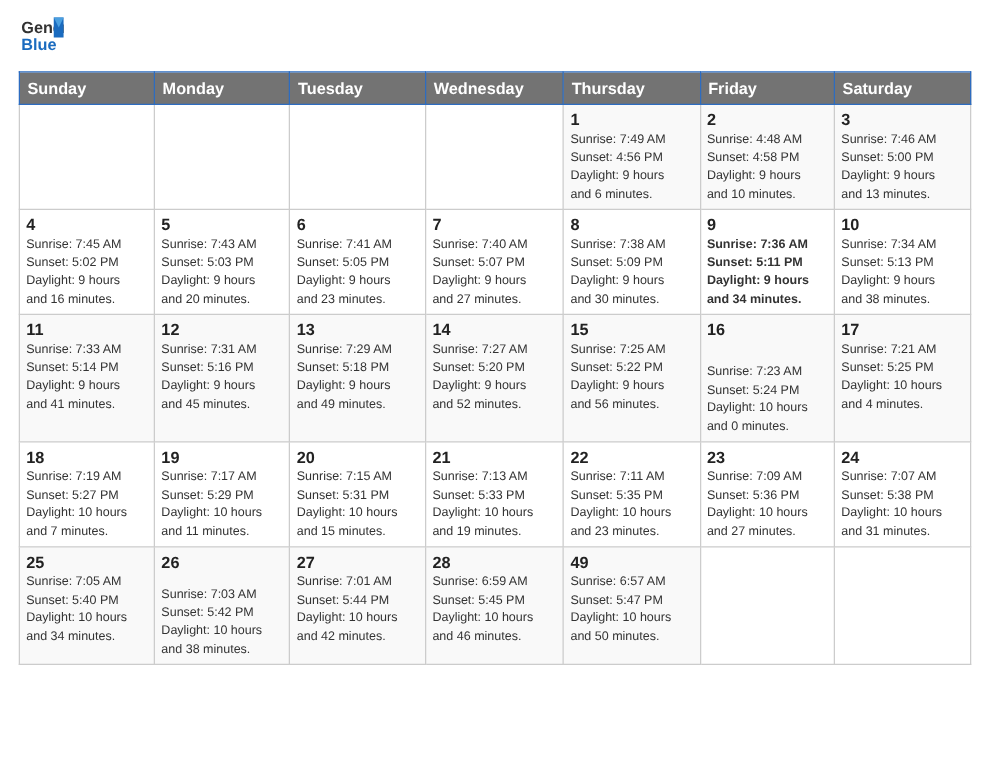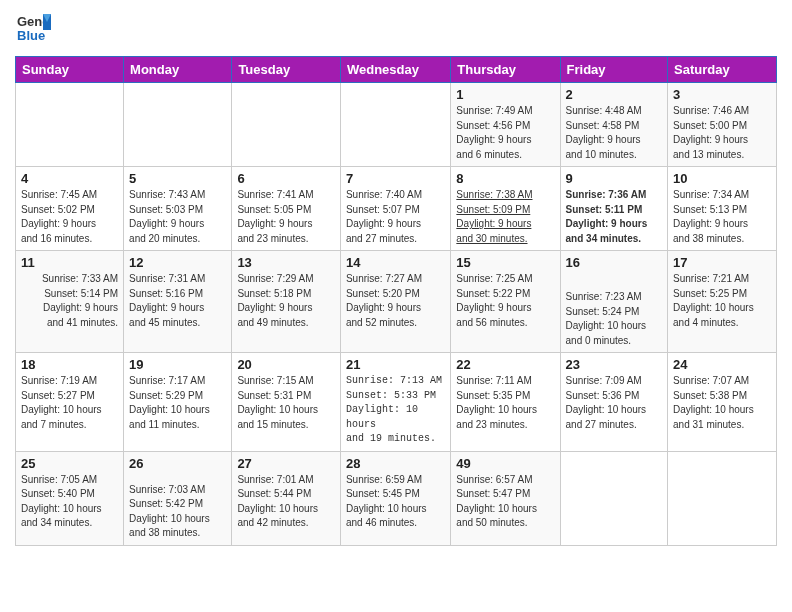--- a/index.html
+++ b/index.html
@@ -23,21 +23,21 @@
     }
     .title-area { text-align: right; }
     .month-title { font-size: 36px; font-weight: bold; color: #333; }
     .location-title { font-size: 16px; color: #555; }
     table {
       width: 100%;
       border-collapse: collapse;
       font-size: 11px;
     }
     thead tr th {
-      background-color: #a21caf;
+      background-color: #737373;
       color: #fff;
       text-align: left;
       padding: 5px 6px;
       font-size: 13px;
       font-weight: bold;
       border: 1px solid #2d6cc0;
     }
     tbody tr td {
       border: 1px solid #ccc;
       vertical-align: top;
@@ -145,21 +145,21 @@
         </td>
         <td>
           <span class="day-num">7</span>
           <div class="day-info" style="white-space: pre-line;">Sunrise: 7:40 AM
 Sunset: 5:07 PM
 Daylight: 9 hours
 and 27 minutes.</div>
         </td>
         <td>
           <span class="day-num">8</span>
-          <div class="day-info" style="white-space: pre-line; text-decoration: underline;">Sunrise: 7:38 AM
+          <div class="day-info" style="white-space: pre-line;">Sunrise: 7:38 AM
 Sunset: 5:09 PM
 Daylight: 9 hours
 and 30 minutes.</div>
         </td>
         <td>
           <span class="day-num">9</span>
           <div class="day-info" style="white-space: pre-line; font-weight: bold;">Sunrise: 7:36 AM
 Sunset: 5:11 PM
 Daylight: 9 hours
 and 34 minutes.</div>
@@ -168,21 +168,21 @@
           <span class="day-num">10</span>
           <div class="day-info" style="white-space: pre-line;">Sunrise: 7:34 AM
 Sunset: 5:13 PM
 Daylight: 9 hours
 and 38 minutes.</div>
         </td>
       </tr>
       <tr>
         <td>
           <span class="day-num">11</span>
-          <div class="day-info" style="white-space: pre-line; text-align: right;">Sunrise: 7:33 AM
+          <div class="day-info" style="white-space: pre-line;">Sunrise: 7:33 AM
 Sunset: 5:14 PM
 Daylight: 9 hours
 and 41 minutes.</div>
         </td>
         <td>
           <span class="day-num">12</span>
           <div class="day-info" style="white-space: pre-line;">Sunrise: 7:31 AM
 Sunset: 5:16 PM
 Daylight: 9 hours
 and 45 minutes.</div>
@@ -240,21 +240,21 @@
         </td>
         <td>
           <span class="day-num">20</span>
           <div class="day-info" style="white-space: pre-line;">Sunrise: 7:15 AM
 Sunset: 5:31 PM
 Daylight: 10 hours
 and 15 minutes.</div>
         </td>
         <td>
           <span class="day-num">21</span>
-          <div class="day-info" style="white-space: pre-line; font-family: Liberation Mono, monospace;">Sunrise: 7:13 AM
+          <div class="day-info" style="white-space: pre-line;">Sunrise: 7:13 AM
 Sunset: 5:33 PM
 Daylight: 10 hours
 and 19 minutes.</div>
         </td>
         <td>
           <span class="day-num">22</span>
           <div class="day-info" style="white-space: pre-line;">Sunrise: 7:11 AM
 Sunset: 5:35 PM
 Daylight: 10 hours
 and 23 minutes.</div>

